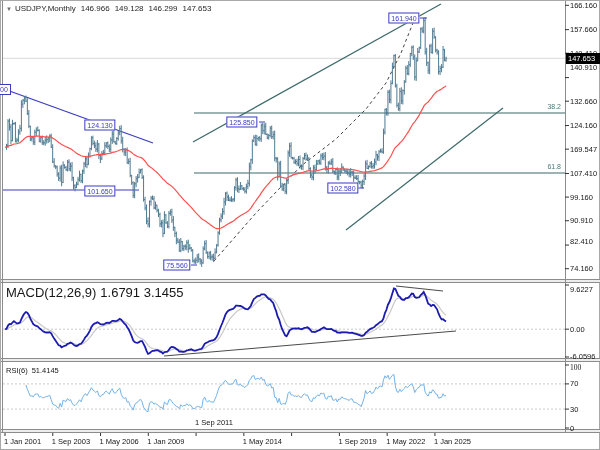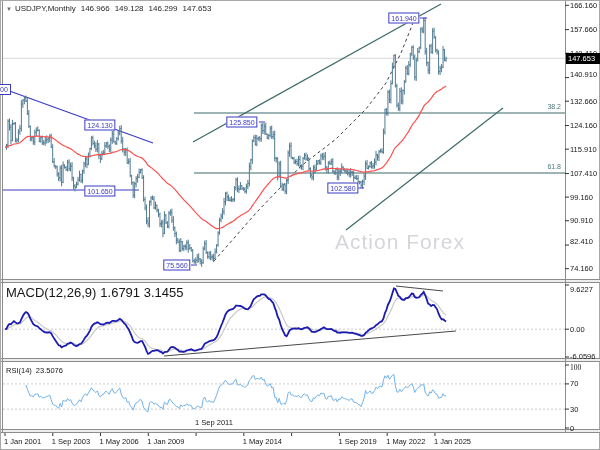--- a/index.html
+++ b/index.html
@@ -22,21 +22,20 @@
   .axis-label{position:absolute;font-size:7.5px;color:#161616;white-space:nowrap}
   .t-label{position:absolute;top:436px;font-size:7.5px;color:#161616;white-space:nowrap}
   .fib{position:absolute;width:26px;text-align:right;font-size:7px;color:#4d7878}
   .flag{position:absolute;transform:translate(-50%,-50%);font-size:7px;color:#3a3ac4;
     border:1px solid #3a3ac4;background:#fff;padding:0 2px;line-height:9px;white-space:nowrap}
 </style>
 </head>
 <body>
 
 <div id="window">
-  <div id="watermark">Action Forex</div>
   <svg id="plot" width="600" height="450">
       <defs>
         <clipPath id="cpMain">
           <rect x="2" y="2" width="562" height="276"></rect>
         </clipPath>
         <clipPath id="cpMacd">
           <rect x="2" y="283.5" width="562" height="73"></rect>
         </clipPath>
         <clipPath id="cpRsi">
           <rect x="2" y="362" width="562" height="66"></rect>
@@ -995,30 +994,30 @@
       <line x1="419" y1="17" x2="426" y2="17" stroke="#3a3ac4" stroke-width="1"></line>
     </svg>
   <div id="labels">
     <div id="header">
       <span id="dd">▼</span><span>USDJPY,Monthly</span><span class="q">146.966</span><span class="q">149.128</span><span class="q">146.299</span><span class="q">147.653</span>
     </div>
     <div id="macd-title">
       <span>MACD(12,26,9)</span><span class="q">1.6791 3.1455</span>
     </div>
     <div id="rsi-title">
-      <span>RSI(14)</span><span class="q">23.5076</span>
+      <span>RSI(6)</span><span class="q">51.4145</span>
     </div>
     <div id="price-tag">147.653</div>
   <div class="axis-label" style="left: 569px; top: 0px;">166.160</div>
       <div class="axis-label" style="left: 569px; top: 24.1355px;">157.660</div>
       <div class="axis-label" style="left: 569px; top: 47.7552px;">149.410</div>
-      <div class="axis-label" style="left: 569px; top: 69px;">140.910</div>
+      <div class="axis-label" style="left: 569px; top: 62px;">140.910</div>
       <div class="axis-label" style="left: 569px; top: 95.7105px;">132.660</div>
       <div class="axis-label" style="left: 569px; top: 120.046px;">124.160</div>
-      <div class="axis-label" style="left: 569px; top: 143.666px;">115.910</div>
+      <div class="axis-label" style="left: 569px; top: 143.666px;">169.547</div>
       <div class="axis-label" style="left: 569px; top: 168.001px;">107.410</div>
       <div class="axis-label" style="left: 569px; top: 191.621px;">99.160</div>
       <div class="axis-label" style="left: 569px; top: 215.241px;">90.910</div>
       <div class="axis-label" style="left: 569px; top: 236px;">82.410</div>
       <div class="axis-label" style="left: 569px; top: 263.196px;">74.160</div>
       <div class="axis-label" style="left: 569px; top: 284px;">9.6227</div>
       <div class="axis-label" style="left: 569px; top: 323.678px;">0.00</div>
       <div class="axis-label" style="left: 569px; top: 351.497px;">-6.0596</div>
       <div class="axis-label" style="left: 569px; top: 362px; font-family: Liberation Serif, serif;">100</div>
       <div class="axis-label" style="left: 569px; top: 378.4px;">70</div>

